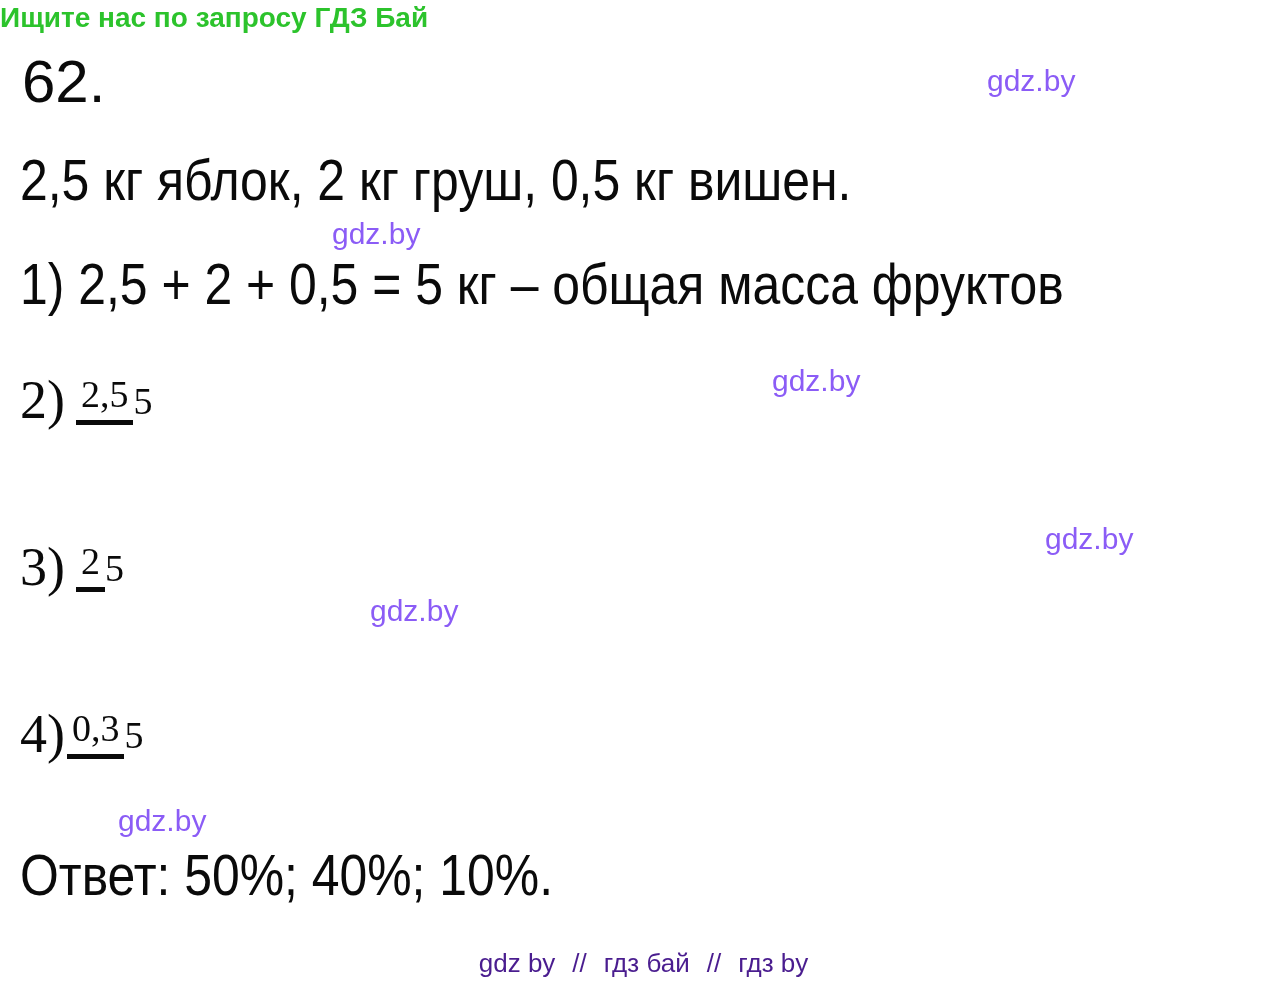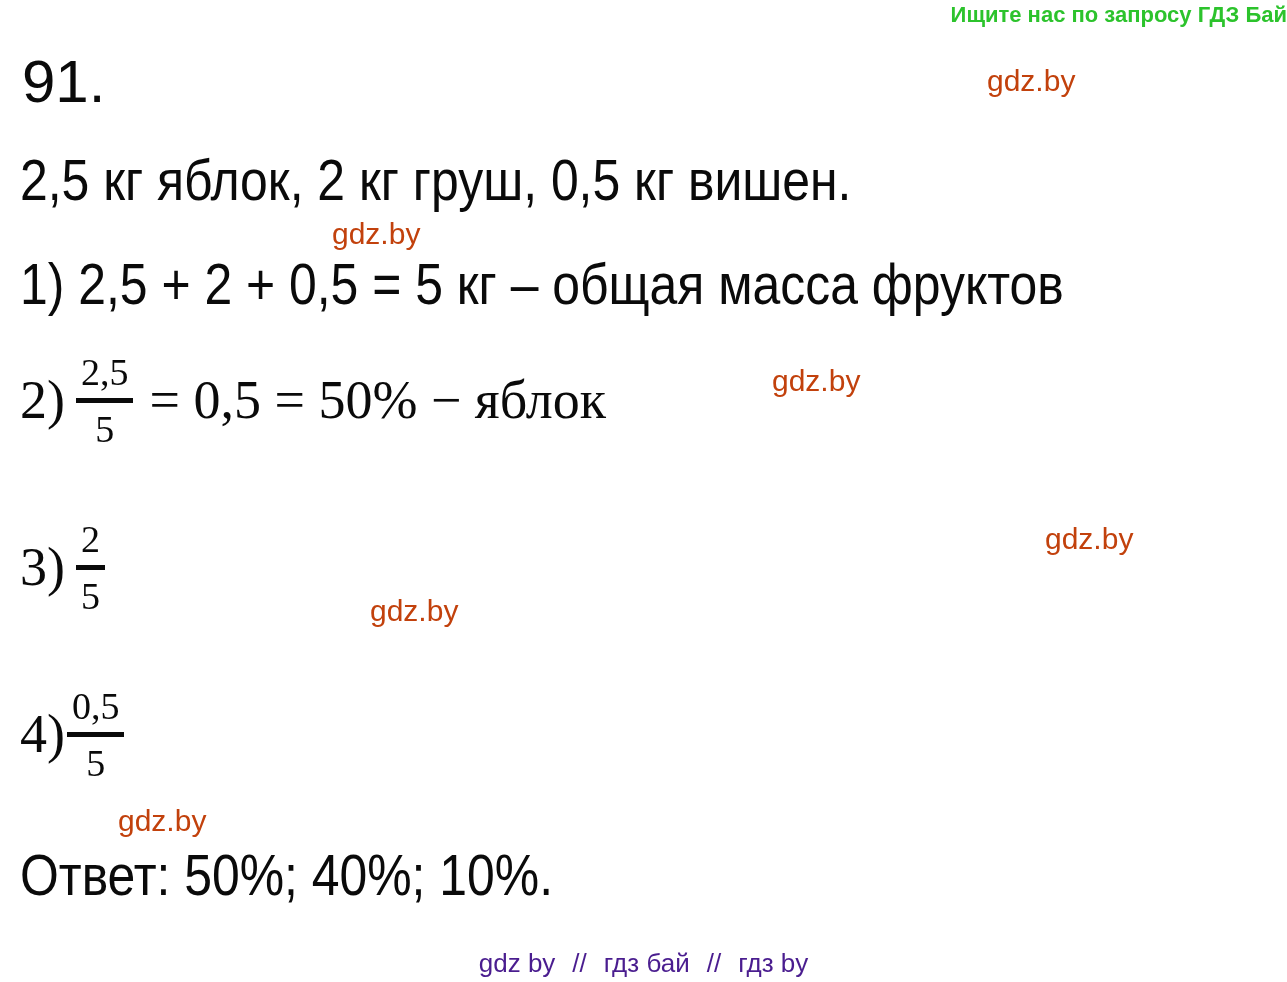--- a/index.html
+++ b/index.html
@@ -15,37 +15,37 @@
     height: 982px;
     background: #ffffff;
     overflow: hidden;
     font-family: "Liberation Sans", sans-serif;
     color: var(--ink);
   }
   .banner {
     position: absolute;
     top: 2px; left: 0;
     width: 100%;
-    text-align: right;
-    font-size: 22px;
+    text-align: left;
+    font-size: 28px;
     font-weight: bold;
     color: var(--green);
   }
   .problem-number {
     position: absolute;
     left: 22px; top: 52px;
     font-size: 60px;
     line-height: 1;
     color: var(--ink);
   }
   .wm {
     position: absolute;
     font-size: 30px;
     line-height: 1;
-    color: #c2410c;
+    color: #8b5cf6;
     white-space: nowrap;
   }
   .wm-top-right   { left: 987px;  top: 66px;  }
   .wm-given       { left: 332px;  top: 219px; }
   .wm-step2       { left: 772px;  top: 366px; }
   .wm-step3-right { left: 1045px; top: 524px; }
   .wm-step3-below { left: 370px;  top: 596px; }
   .wm-answer      { left: 118px;  top: 806px; }
   .big-line {
     position: absolute;
@@ -72,22 +72,21 @@
     color: var(--ink);
     white-space: nowrap;
   }
   .math-row-2 { top: 350px; }
   .math-row-3 { top: 517px; }
   .math-row-4 { top: 684px; }
   .math-row .step-label { margin-right: 11px; }
   .math-row.tight .step-label { margin-right: 2px; }
   .frac {
     display: inline-flex;
-    flex-direction: column;
-    align-items: center;
+    flex-direction: row;
     font-size: 38px;
     line-height: 1;
   }
   .frac .num {
     padding: 0 5px 7px 5px;
     border-bottom: 5px solid var(--ink);
   }
   .frac .den { padding-top: 7px; }
   .math-row .rhs { margin-left: 16px; }
   .footer {
@@ -102,61 +101,60 @@
     color: var(--purple);
   }
 </style>
 </head>
 <body>
 
 <div class="page">
 
   <div class="banner">Ищите нас по запросу ГДЗ Бай</div>
 
-  <div class="problem-number">91.</div>
+  <div class="problem-number">62.</div>
 
   <div class="wm wm-top-right">gdz.by</div>
 
   <div class="big-line given-line">2,5 кг яблок, 2 кг груш, 0,5 кг вишен.</div>
 
   <div class="wm wm-given">gdz.by</div>
 
   <div class="big-line step1-line">
     <span>1)</span>
     <span> </span>
     <span>2,5 + 2 + 0,5 = 5 кг – общая масса фруктов</span>
   </div>
 
   <div class="math-row math-row-2">
     <span class="step-label">2)</span>
     <span class="frac">
       <span class="num">2,5</span>
       <span class="den">5</span>
     </span>
-    <span class="rhs">= 0,5 = 50% − яблок</span>
   </div>
 
   <div class="wm wm-step2">gdz.by</div>
 
   <div class="math-row math-row-3">
     <span class="step-label">3)</span>
     <span class="frac">
       <span class="num">2</span>
       <span class="den">5</span>
     </span>
   </div>
 
   <div class="wm wm-step3-right">gdz.by</div>
 
   <div class="wm wm-step3-below">gdz.by</div>
 
   <div class="math-row math-row-4 tight">
     <span class="step-label">4)</span>
     <span class="frac">
-      <span class="num">0,5</span>
+      <span class="num">0,3</span>
       <span class="den">5</span>
     </span>
   </div>
 
   <div class="wm wm-answer">gdz.by</div>
 
   <div class="big-line answer-line">Ответ: 50%; 40%; 10%.</div>
 
   <div class="footer">
     <span>gdz by</span>

